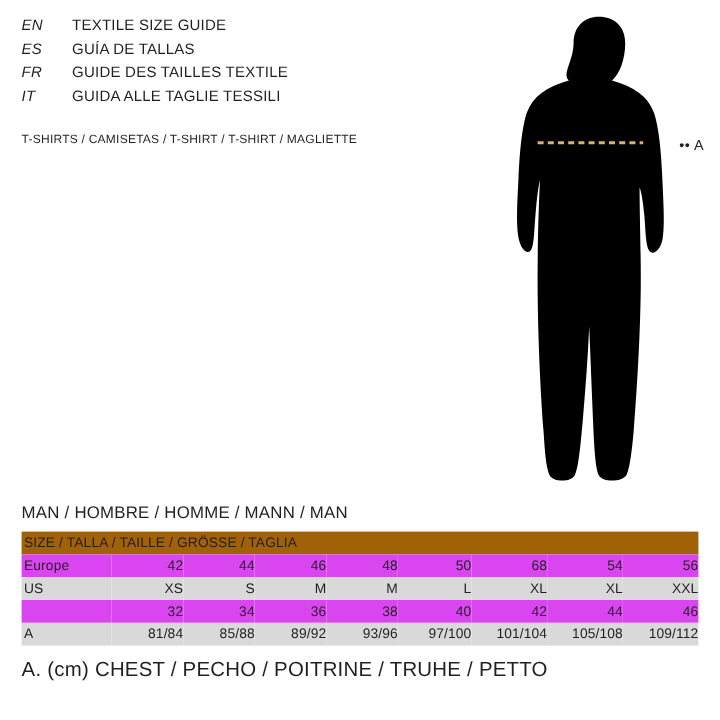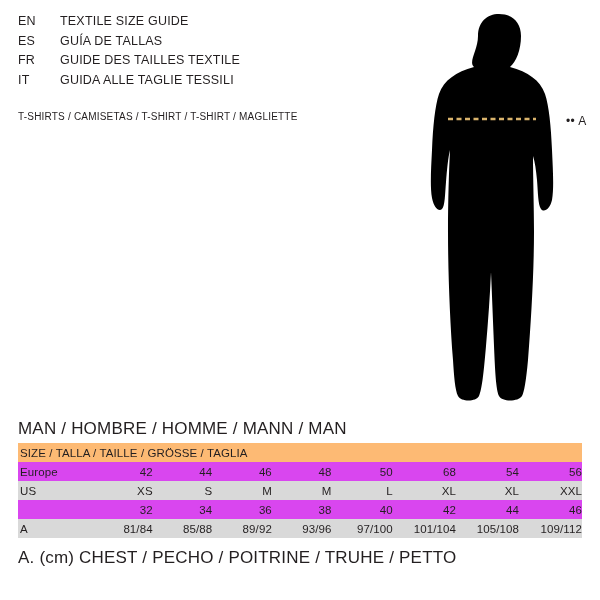--- a/index.html
+++ b/index.html
@@ -30,20 +30,21 @@
   .lang-row {
     display: flex;
     align-items: baseline;
     height: 19.5px;
   }
   .lang-code {
     width: 42px;
     flex: 0 0 42px;
     font-size: 12.5px;
     letter-spacing: 0.2px;
+    font-style: italic;
   }
   .lang-text {
     font-size: 12.5px;
     letter-spacing: 0.2px;
     white-space: nowrap;
   }
 
   
   .garment-block {
     position: absolute;
@@ -76,40 +77,40 @@
     font-size: 12px;
     letter-spacing: 0.4px;
     color: #231f20;
   }
 
   
   .table-title {
     position: absolute;
     left: 18px;
     top: 419px;
-    font-size: 17px;
+    font-size: 14px;
     letter-spacing: 0.2px;
     white-space: nowrap;
   }
   table.size-table {
     position: absolute;
     left: 18px;
     top: 443px;
     width: 564px;
     border-collapse: collapse;
     font-size: 11.5px;
   }
   table.size-table td {
     padding: 0;
     height: 19px;
     vertical-align: middle;
     letter-spacing: 0.1px;
   }
   .row-head td {
-    background: #fdba74;
+    background: #a16207;
     color: #231f20;
     height: 17px;
   }
   .row-light td {
     background: #d946ef;
   }
   .row-mid td {
     background: #d9d9d9;
   }
   .c-label {

